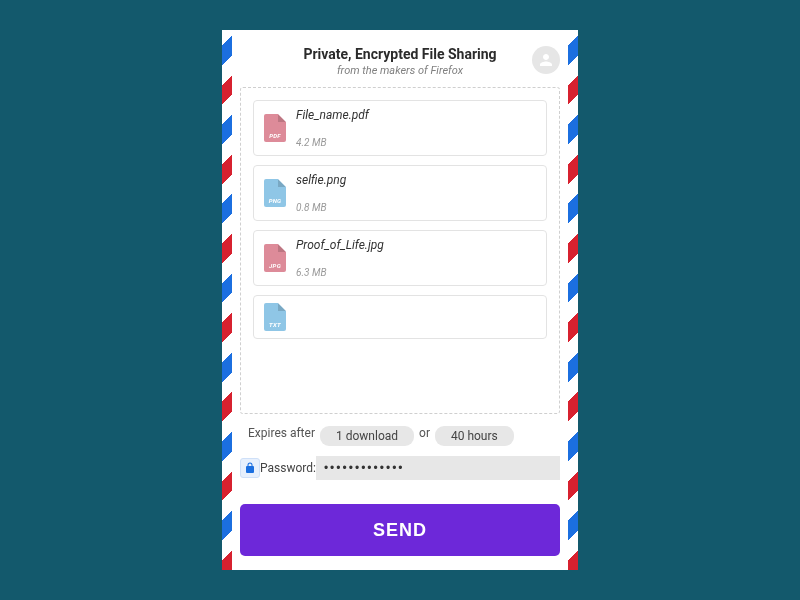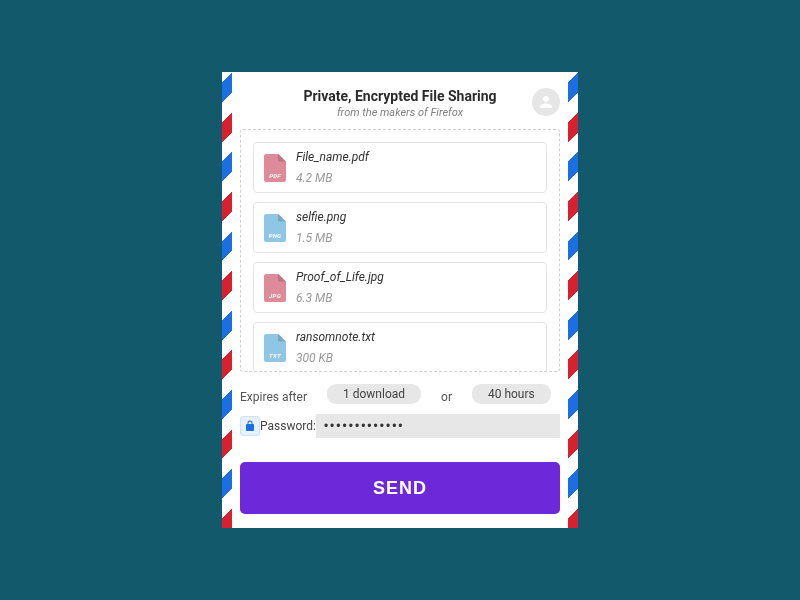--- a/index.html
+++ b/index.html
@@ -3,21 +3,21 @@
 <meta charset="utf-8">
 <style>
   * { box-sizing: border-box; margin: 0; padding: 0; }
   body {
     width: 800px; height: 600px;
     background: #13596c;
     font-family: -apple-system, BlinkMacSystemFont, "Segoe UI", Roboto, sans-serif;
     display: flex; align-items: center; justify-content: center;
   }
   .card {
-    width: 356px; height: 456px;
+    width: 356px; height: 540px;
     background: #fff;
     position: relative;
     padding: 12px 18px 14px 18px;
     display: flex; flex-direction: column;
   }
   .stripe {
     position: absolute; top: 0; bottom: 0; width: 10px;
     background: repeating-linear-gradient(
       -45deg,
       #d7212f 0 14px,
@@ -77,25 +77,25 @@
     clip-path: polygon(0 0, 100% 100%, 100% 0);
   }
   .file-icon .foldshade {
     position: absolute; top: 0; right: 0;
     width: 8px; height: 8px;
     background: rgba(0,0,0,0.15);
     clip-path: polygon(0 0, 100% 100%, 0 100%);
   }
   .file-meta { display: flex; flex-direction: column; }
   .file-name { font-size: 12px; color: #333; }
-  .file-size { font-size: 12px; color: #9a9a9a; margin-top: 7px; }
+  .file-size { font-size: 10px; color: #9a9a9a; margin-top: 15px; }
   .expires {
     margin-top: 12px;
     font-size: 12px; color: #555;
-    display: flex; align-items: flex-end; gap: 20px;
+    display: flex; align-items: flex-start; gap: 5px; margin-left: 8px;
   }
   .select {
     background: #e7e7e7; padding: 3px 16px;
     font-size: 12px; color: #444;
     border-radius: 9px;
   }
   .password-row {
     margin-top: 10px;
     display: flex; align-items: center; gap: 0;
     font-size: 12px; color: #444;
@@ -158,41 +158,37 @@
           <div class="file-size">4.2 MB</div>
         </div>
       </div>
       <div class="file-row">
         <div class="file-icon" data-ext="PNG" style="background: rgb(143, 198, 230);">
           <div class="foldshade"></div>
           <div class="fold"></div>
         </div>
         <div class="file-meta">
           <div class="file-name">selfie.png</div>
-          <div class="file-size">1.5 MB</div>
+          <div class="file-size">0.8 MB</div>
         </div>
       </div>
       <div class="file-row">
         <div class="file-icon" data-ext="JPG" style="background: rgb(221, 139, 153);">
           <div class="foldshade"></div>
           <div class="fold"></div>
         </div>
         <div class="file-meta">
           <div class="file-name">Proof_of_Life.jpg</div>
           <div class="file-size">6.3 MB</div>
         </div>
       </div>
       <div class="file-row">
         <div class="file-icon" data-ext="TXT" style="background: rgb(143, 198, 230);">
           <div class="foldshade"></div>
           <div class="fold"></div>
-        </div>
-        <div class="file-meta">
-          <div class="file-name">ransomnote.txt</div>
-          <div class="file-size">300 KB</div>
         </div>
       </div>
     </div>
 
   <div class="expires">
     <span>Expires after</span>
     <span class="select">1 download</span>
     <span>or</span>
     <span class="select">40 hours</span>
   </div>

